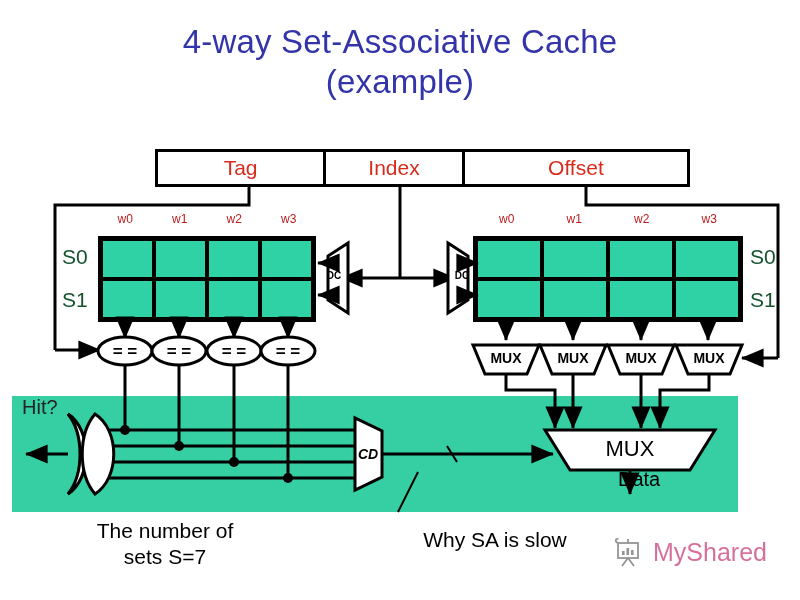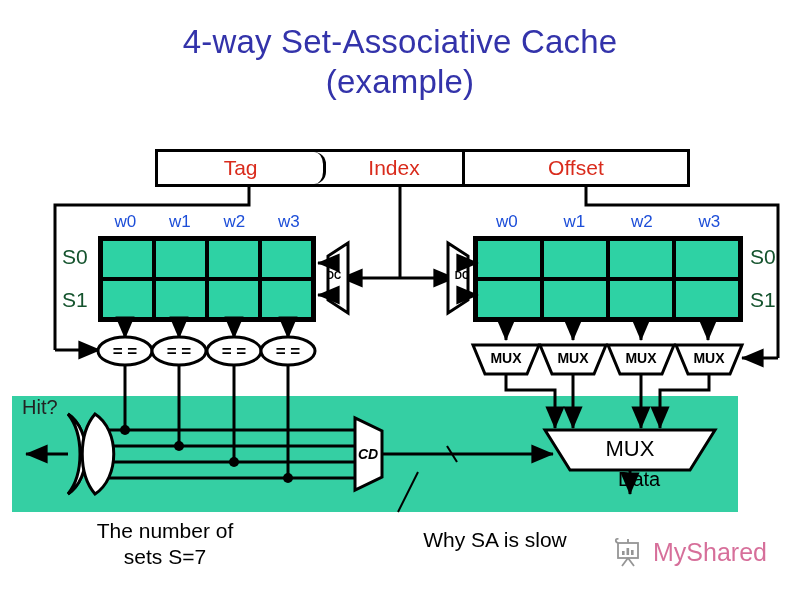--- a/index.html
+++ b/index.html
@@ -25,28 +25,28 @@
 
   
   .addrbox{
     position:absolute;left:155px;top:149px;width:535px;height:38px;
     border:3px solid #000;background:#fff;display:flex;box-sizing:border-box;
   }
   .addrcell{
     display:flex;align-items:center;justify-content:center;
     color:#d92b1c;font-size:21px;box-sizing:border-box;height:100%;
   }
-  .addrcell.tag{width:31.8%;border-right:3px solid #000;border-radius:12px;}
+  .addrcell.tag{width:31.8%;border-right:3px solid #000;}
   .addrcell.index{width:26.2%;border-right:3px solid #000;}
   .addrcell.offset{width:42%;}
 
   
   .wlabels{position:absolute;display:flex;}
   .wlabels span{
-    text-align:center;font-size:17px;color:#1d4ed8;
+    text-align:center;font-size:12px;color:#b91c1c;
   }
   .grid{
     position:absolute;border:3px solid #000;background:#2ed2a4;
     display:grid;box-sizing:border-box;
   }
   .grid .cell{border:2px solid #000;box-sizing:border-box;background:#2ed2a4;}
   .setlabel{position:absolute;font-size:21px;color:#14532d;}
 
   
   svg.lines{position:absolute;left:0;top:0;width:800px;height:600px;overflow:visible;}

